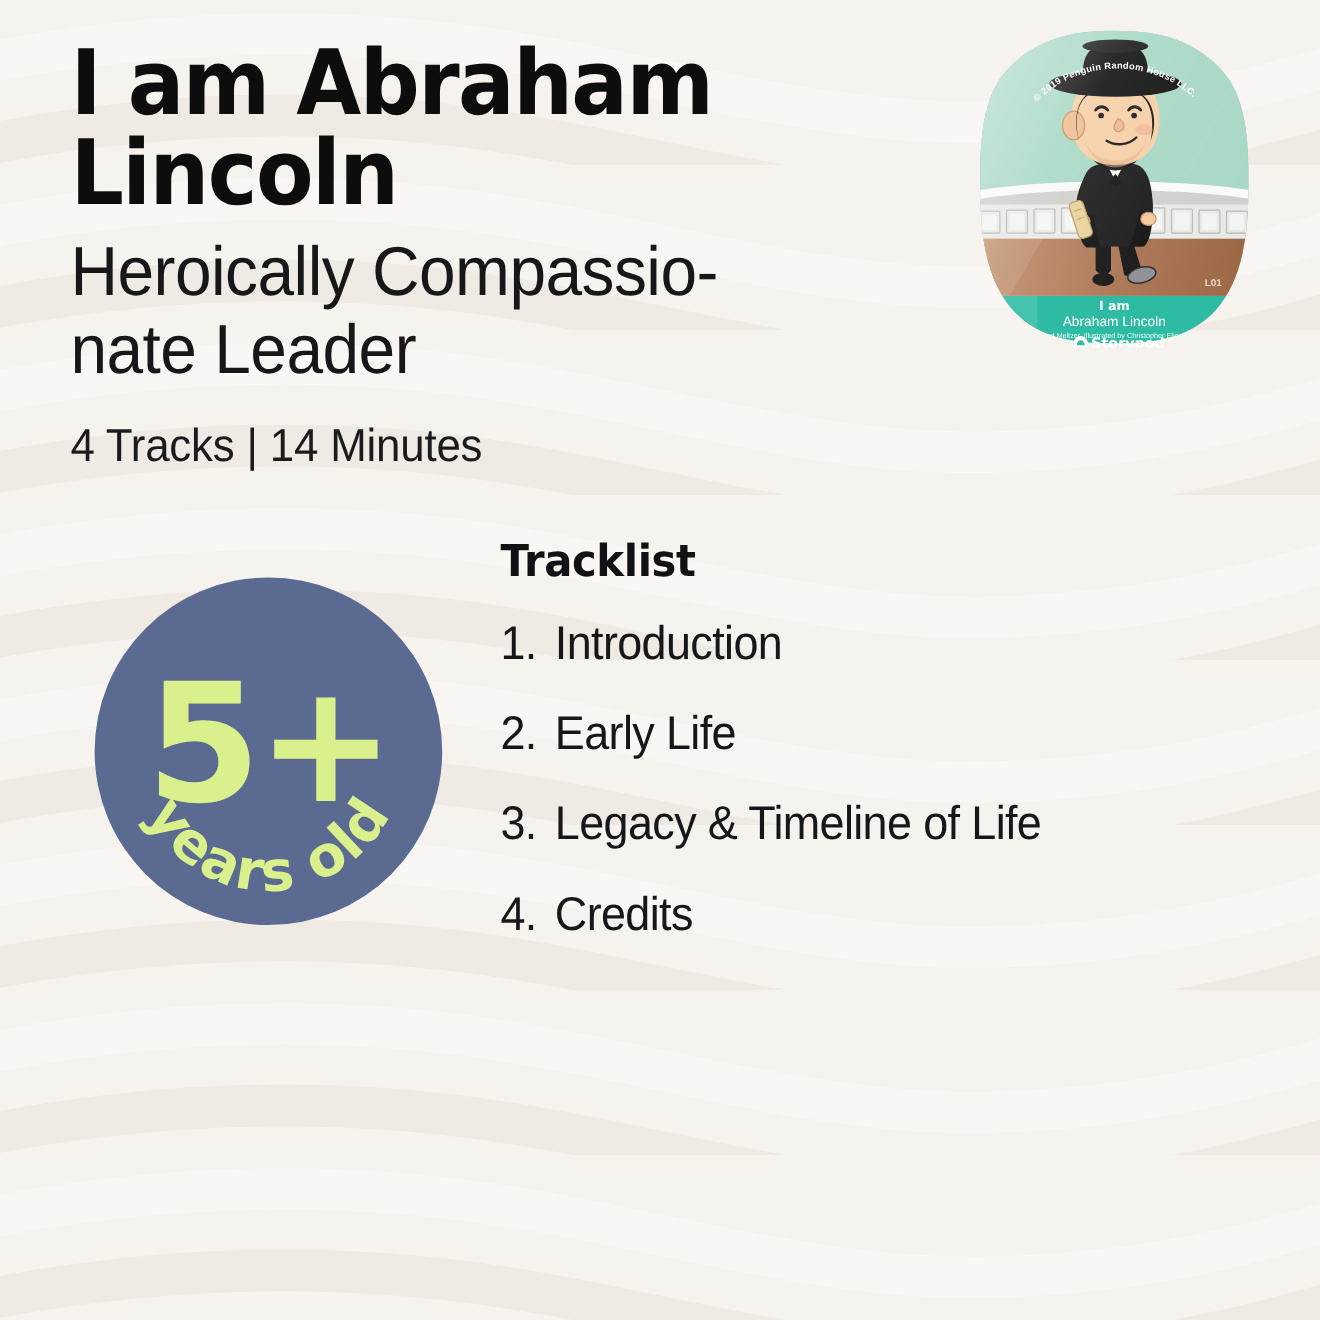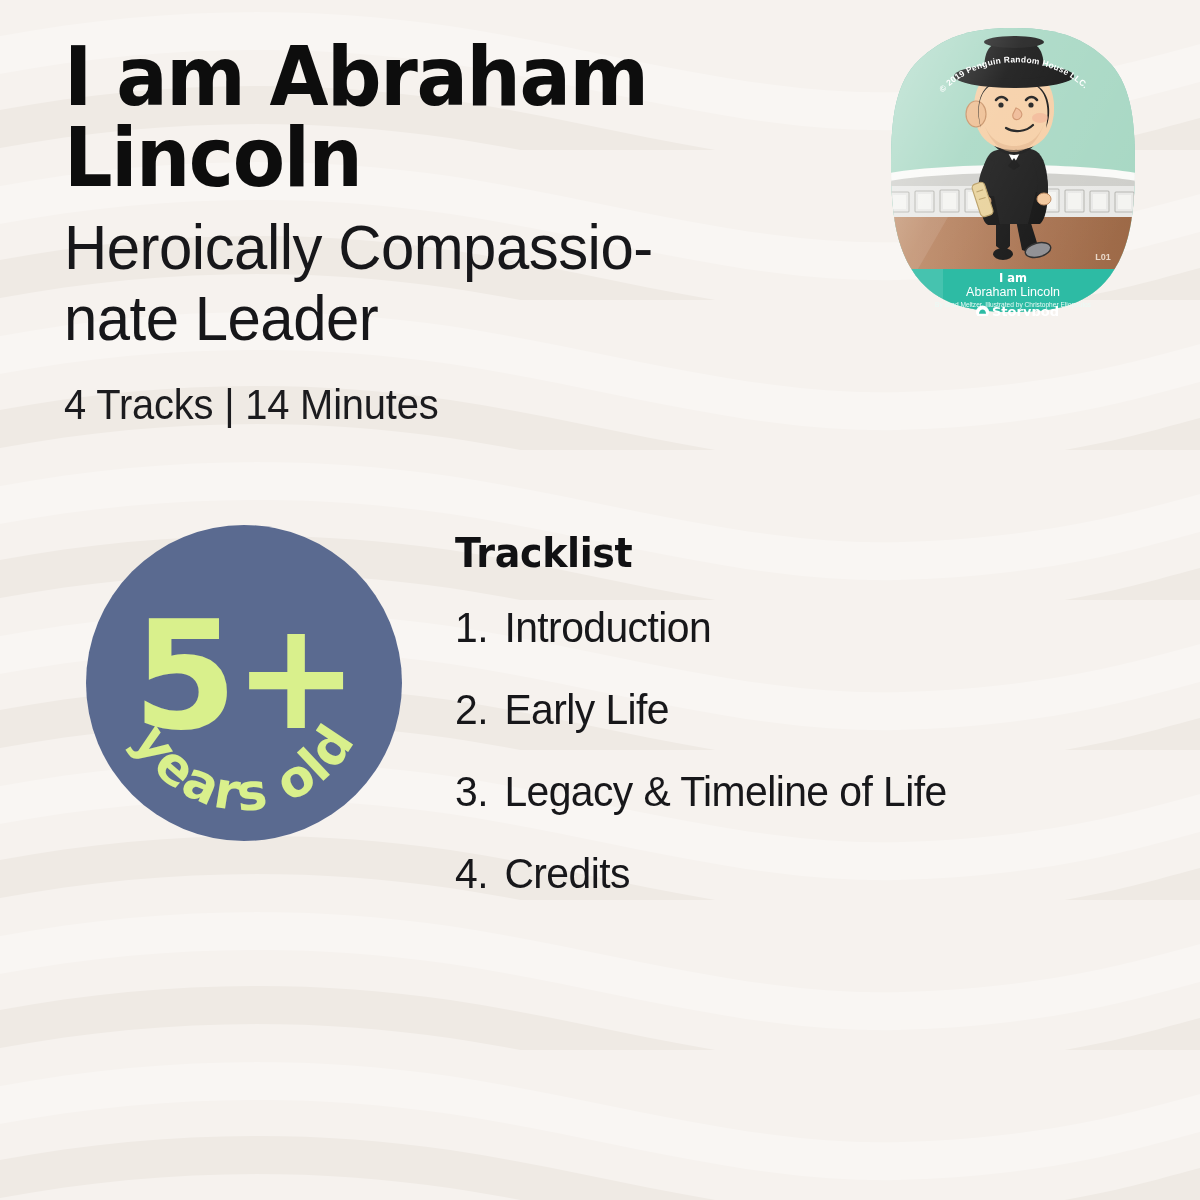--- a/index.html
+++ b/index.html
@@ -84,21 +84,21 @@
     top: 523px;
     width: 320px;
     height: 320px;
   }
   .age-badge svg { display: block; width: 320px; height: 320px; }
 
   
   .tracklist {
     position: absolute;
     left: 455px;
-    top: 530px;
+    top: 488px;
     width: 700px;
   }
 
   .tracklist-heading {
     font-family: "DejaVu Sans", sans-serif;
     font-weight: 700;
     font-size: 40px;
     letter-spacing: -0.4px;
     color: #111113;
     margin-bottom: 30px;

